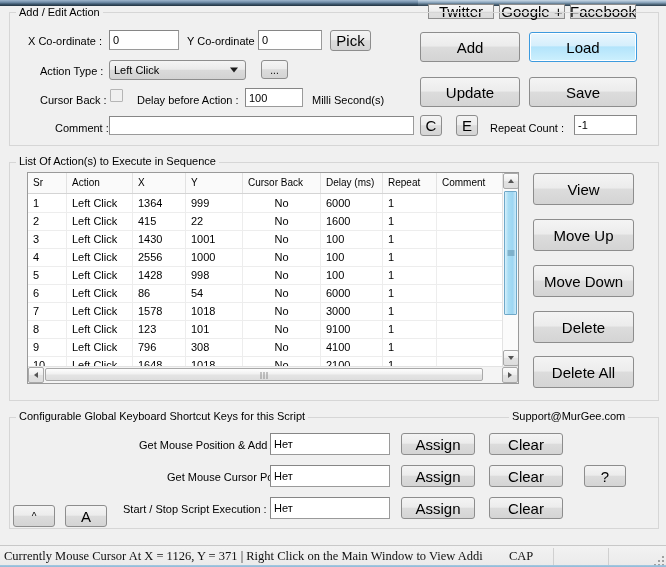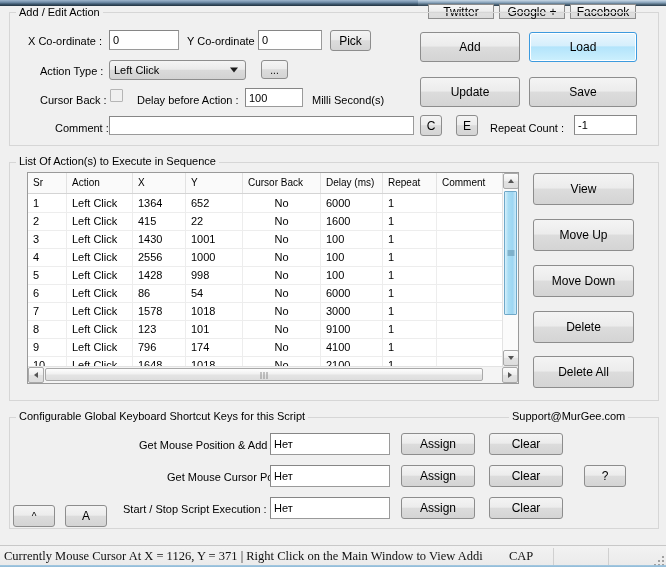--- a/index.html
+++ b/index.html
@@ -29,21 +29,21 @@
   
   .tbox{position:absolute;background:#fff;border:1px solid #9a9a9a;
     border-top-color:#868686;border-left-color:#868686;
     box-sizing:border-box;font-size:11px;font-family:"Liberation Sans",sans-serif;
     padding:0 3px;line-height:normal;color:#000;outline:none;}
 
   
   .btn{position:absolute;box-sizing:border-box;
     border:1px solid #8d8d8d;border-radius:3px;
     background:linear-gradient(180deg,#f4f4f4 0%,#ececec 46%,#dcdcdc 51%,#d4d4d4 100%);
-    font-family:"Liberation Sans",sans-serif;font-size:12px;color:#000;
+    font-family:"Liberation Sans",sans-serif;font-size:15px;color:#000;
     display:flex;align-items:center;justify-content:center;
     cursor:default;user-select:none;text-align:center;}
   .btn.flat{border:1px solid #8d8d8d;border-radius:0;
     background:linear-gradient(180deg,#f6f6f6 0%,#ededed 48%,#e0e0e0 52%,#dcdcdc 100%);}
   .btn.default{border:1px solid #3c9ade;
     background:linear-gradient(180deg,#eaf6fd 0%,#d6effc 45%,#b3e4fb 50%,#cdf0fd 100%);
     box-shadow:inset 0 0 0 1px #ffffff;}
 
   
   .combo{position:absolute;box-sizing:border-box;border:1px solid #8d8d8d;border-radius:3px;
@@ -165,21 +165,21 @@
       <div class="hcell" style="left:215px;width:78px;">Cursor Back</div>
       <div class="hcell" style="left:293px;width:62px;">Delay (ms)</div>
       <div class="hcell" style="left:355px;width:54px;">Repeat</div>
       <div class="hcell" style="left:409px;width:67px;">Comment</div>
     </div>
     <div class="grid-body" id="grid-body" style="width:476px;">
         <div class="grow" style="top: 0px;">
           <div class="gcell" style="left: 0px; width: 39px;">1</div>
           <div class="gcell" style="left: 39px; width: 66px;">Left Click</div>
           <div class="gcell" style="left: 105px; width: 53px;">1364</div>
-          <div class="gcell" style="left: 158px; width: 57px;">652</div>
+          <div class="gcell" style="left: 158px; width: 57px;">999</div>
           <div class="gcell ctr" style="left: 215px; width: 78px;">No</div>
           <div class="gcell" style="left: 293px; width: 62px;">6000</div>
           <div class="gcell" style="left: 355px; width: 54px;">1</div>
           <div class="gcell" style="left: 409px; width: 67px;"></div>
         </div>
         <div class="grow" style="top: 18px;">
           <div class="gcell" style="left: 0px; width: 39px;">2</div>
           <div class="gcell" style="left: 39px; width: 66px;">Left Click</div>
           <div class="gcell" style="left: 105px; width: 53px;">415</div>
           <div class="gcell" style="left: 158px; width: 57px;">22</div>
@@ -245,21 +245,21 @@
           <div class="gcell" style="left: 158px; width: 57px;">101</div>
           <div class="gcell ctr" style="left: 215px; width: 78px;">No</div>
           <div class="gcell" style="left: 293px; width: 62px;">9100</div>
           <div class="gcell" style="left: 355px; width: 54px;">1</div>
           <div class="gcell" style="left: 409px; width: 67px;"></div>
         </div>
         <div class="grow" style="top: 144px;">
           <div class="gcell" style="left: 0px; width: 39px;">9</div>
           <div class="gcell" style="left: 39px; width: 66px;">Left Click</div>
           <div class="gcell" style="left: 105px; width: 53px;">796</div>
-          <div class="gcell" style="left: 158px; width: 57px;">174</div>
+          <div class="gcell" style="left: 158px; width: 57px;">308</div>
           <div class="gcell ctr" style="left: 215px; width: 78px;">No</div>
           <div class="gcell" style="left: 293px; width: 62px;">4100</div>
           <div class="gcell" style="left: 355px; width: 54px;">1</div>
           <div class="gcell" style="left: 409px; width: 67px;"></div>
         </div>
         <div class="grow" style="top: 162px;">
           <div class="gcell" style="left: 0px; width: 39px;">10</div>
           <div class="gcell" style="left: 39px; width: 66px;">Left Click</div>
           <div class="gcell" style="left: 105px; width: 53px;">1648</div>
           <div class="gcell" style="left: 158px; width: 57px;">1018</div>

